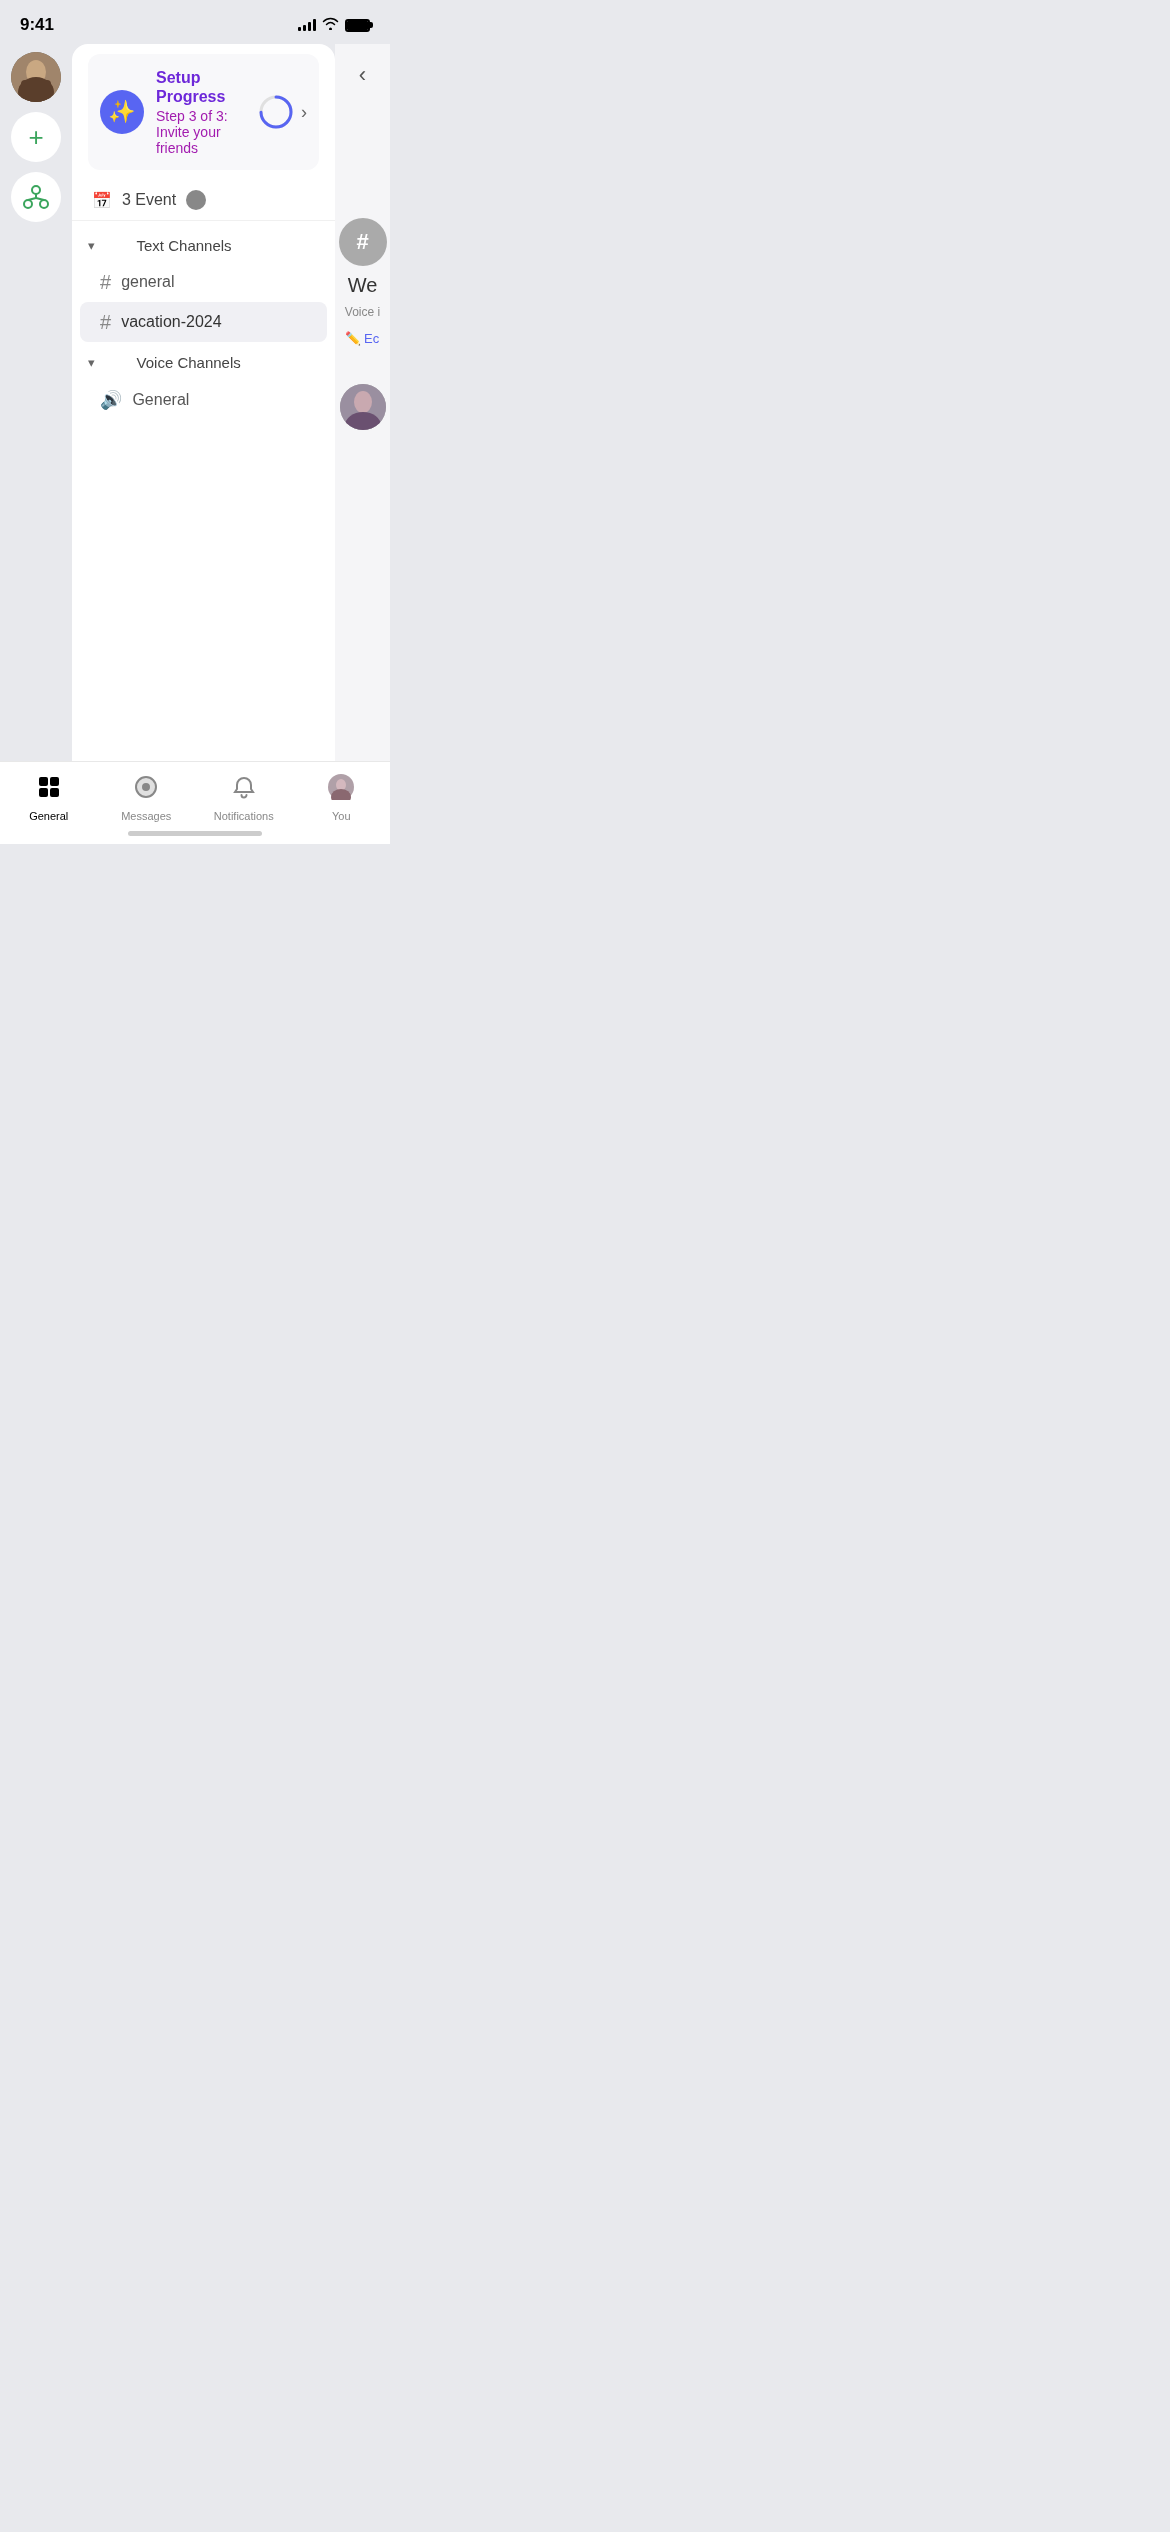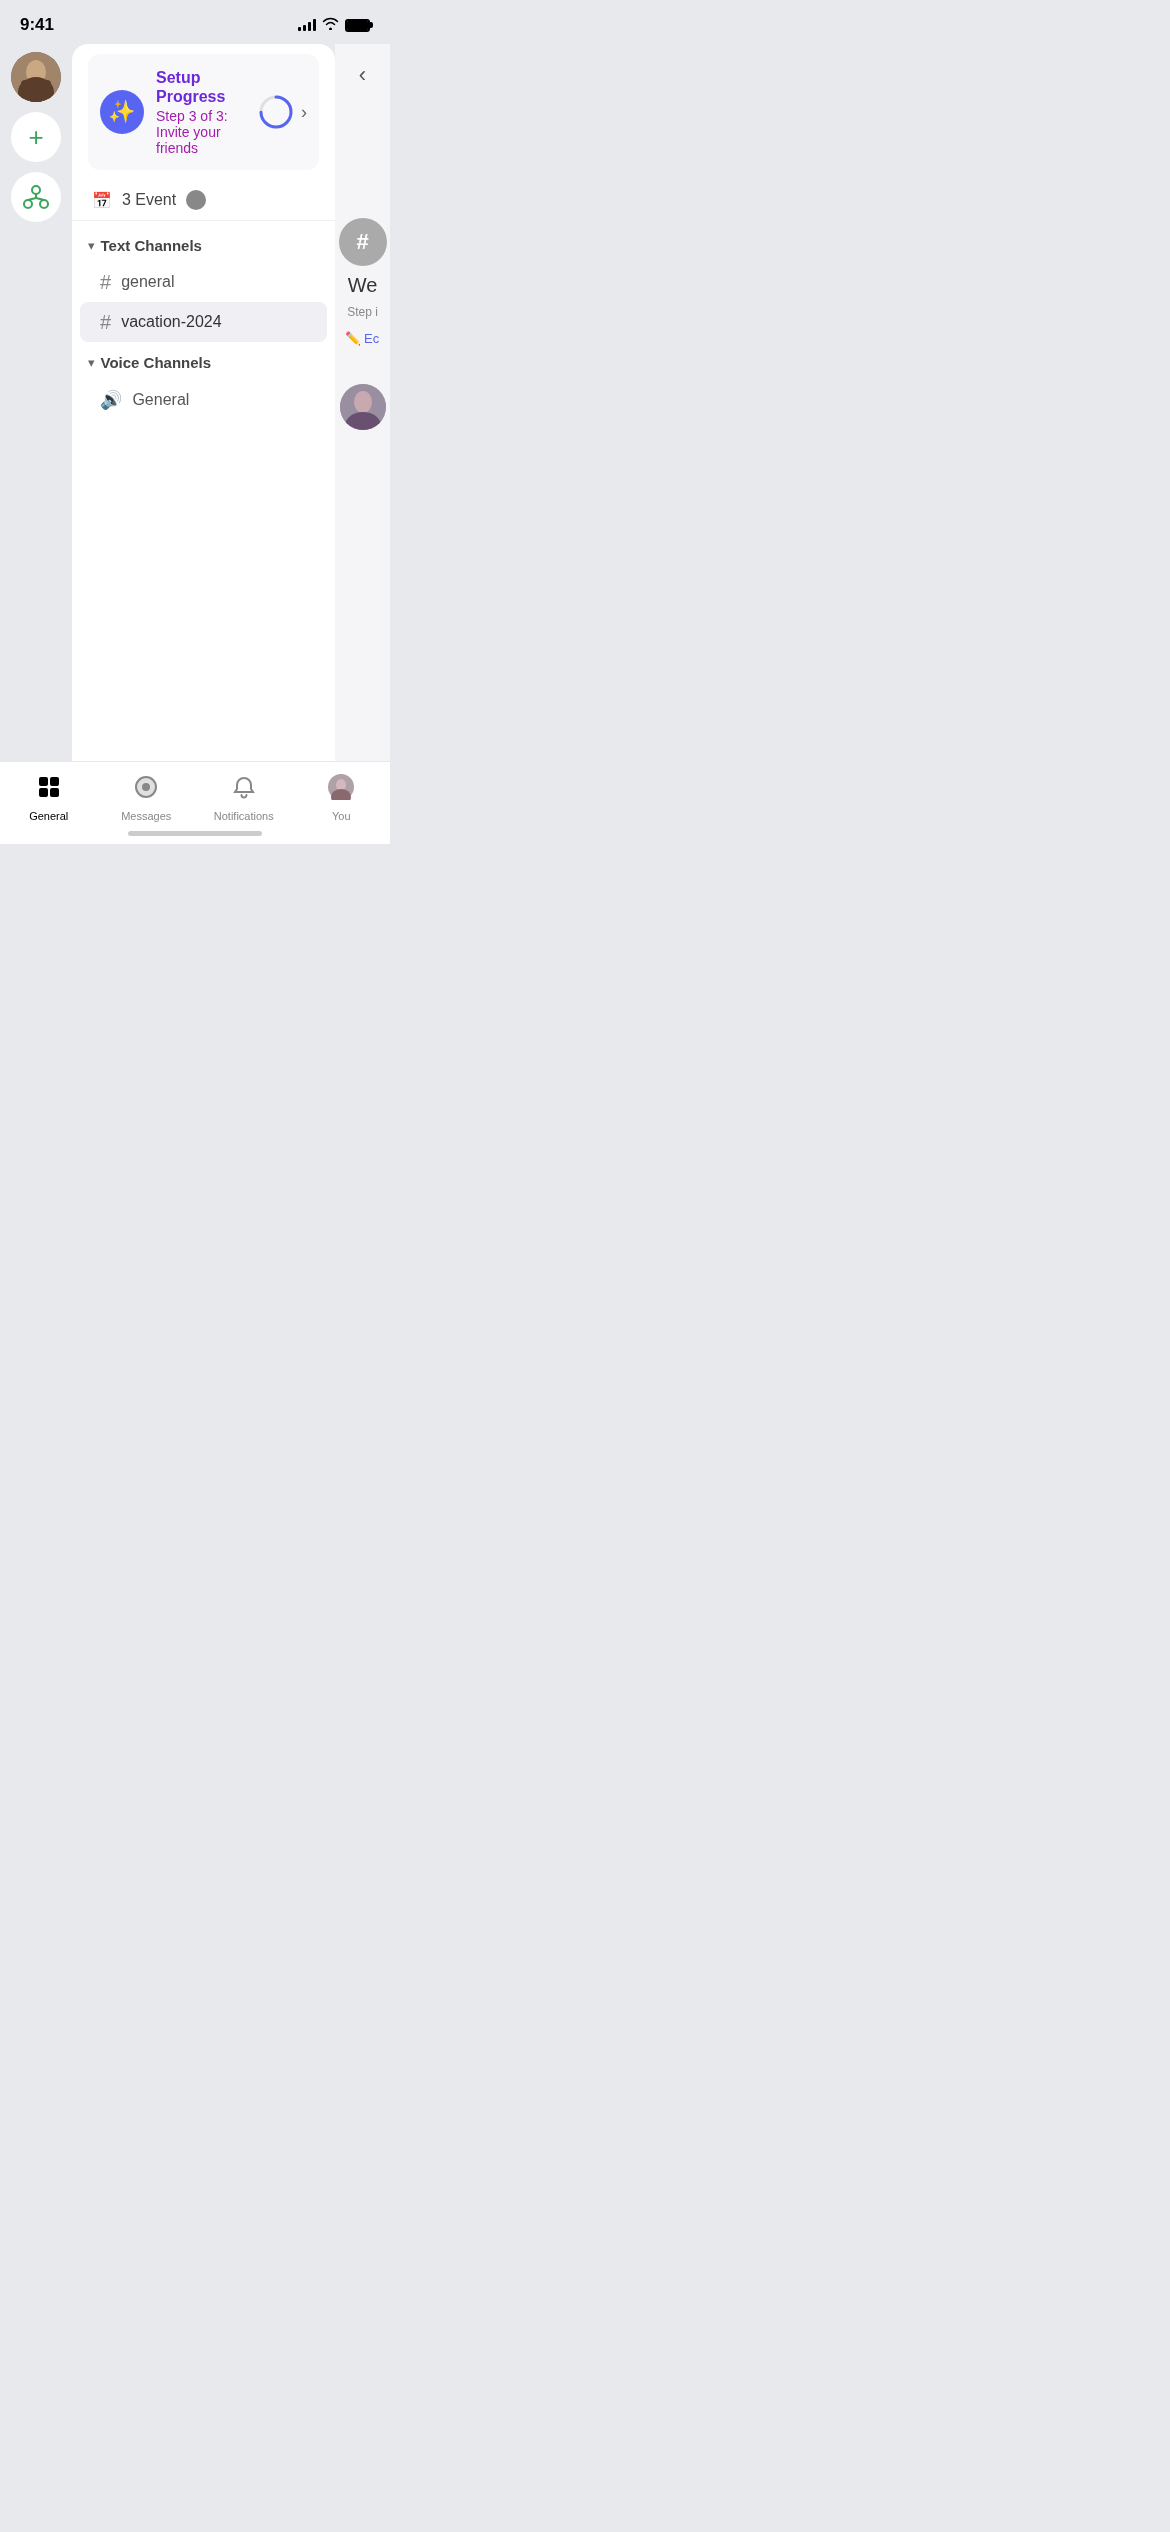--- a/index.html
+++ b/index.html
@@ -298,23 +298,24 @@
       padding: 8px 16px;
       gap: 6px;
       cursor: pointer;
     }
     .section-chevron {
       color: #666;
       font-size: 13px;
     }
     .section-title {
       font-size: 15px;
-      font-weight: 700;
+      font-weight: 400;
       color: #444;
       text-transform: none;
+      margin-left: 36px;
     }
 
     .channel-item {
       display: flex;
       align-items: center;
       padding: 10px 20px;
       gap: 10px;
       cursor: pointer;
       border-radius: 8px;
       margin: 0 8px;
@@ -566,21 +567,21 @@
     <button class="back-btn">
       <span>‹</span>
     </button>
 
     <div style="margin-top: 50px; display:flex; flex-direction:column; align-items:center; gap:8px;">
       <div class="channel-header-circle">
         <span class="channel-header-hash">#</span>
       </div>
 
       <span style="font-size:20px; font-weight:400; color:#333; white-space:nowrap;">We</span>
-      <span style="font-size:12px; color:#888; white-space:nowrap;">Step i</span>
+      <span style="font-size:12px; color:#888; white-space:nowrap;">Voice i</span>
 
       <div style="display:flex; align-items:center; gap:2px; margin-top:4px;">
         <span style="color:#5865f2; font-size:13px;">✏️</span>
         <span style="color:#5865f2; font-size:13px; white-space:nowrap;">Ec</span>
       </div>
 
       <div style="margin-top:30px; width:46px; height:46px; border-radius:50%; background:#aaa; overflow:hidden;">
         <svg width="46" height="46" viewBox="0 0 46 46">
           <rect width="46" height="46" fill="#9a8fa0"></rect>
           <ellipse cx="23" cy="18" rx="9" ry="11" fill="#c9a9b0"></ellipse>

